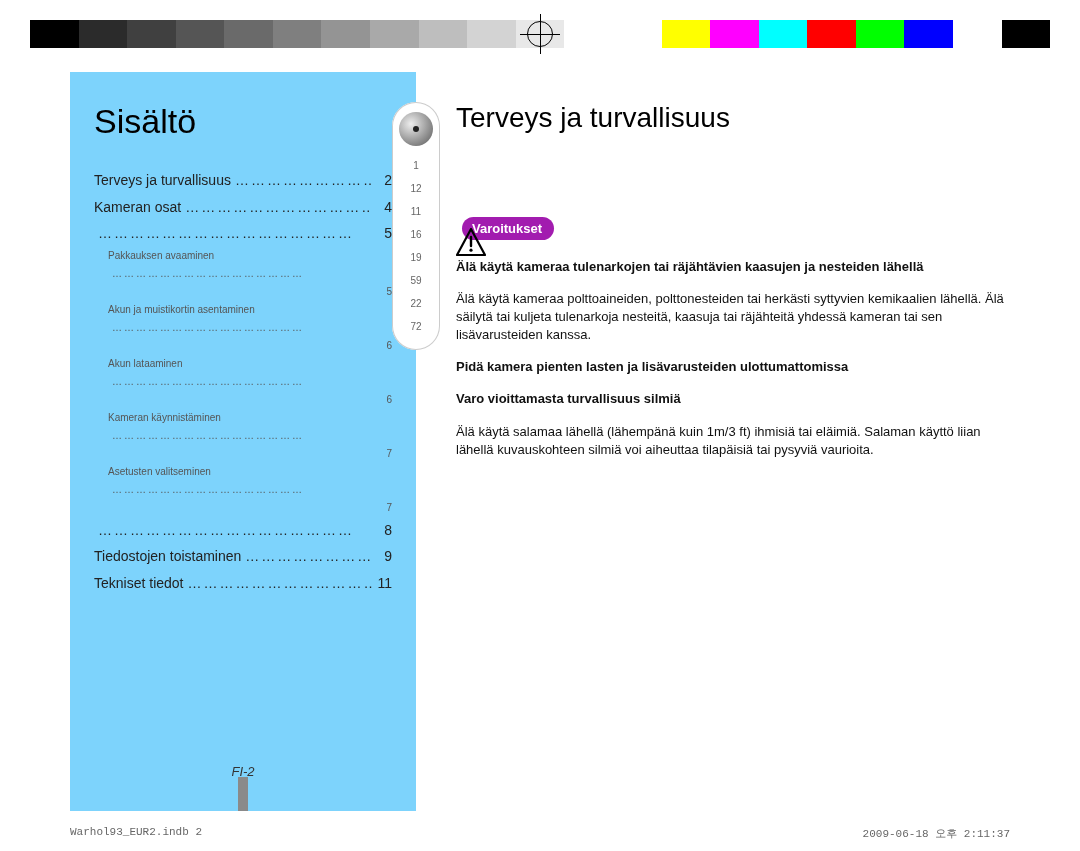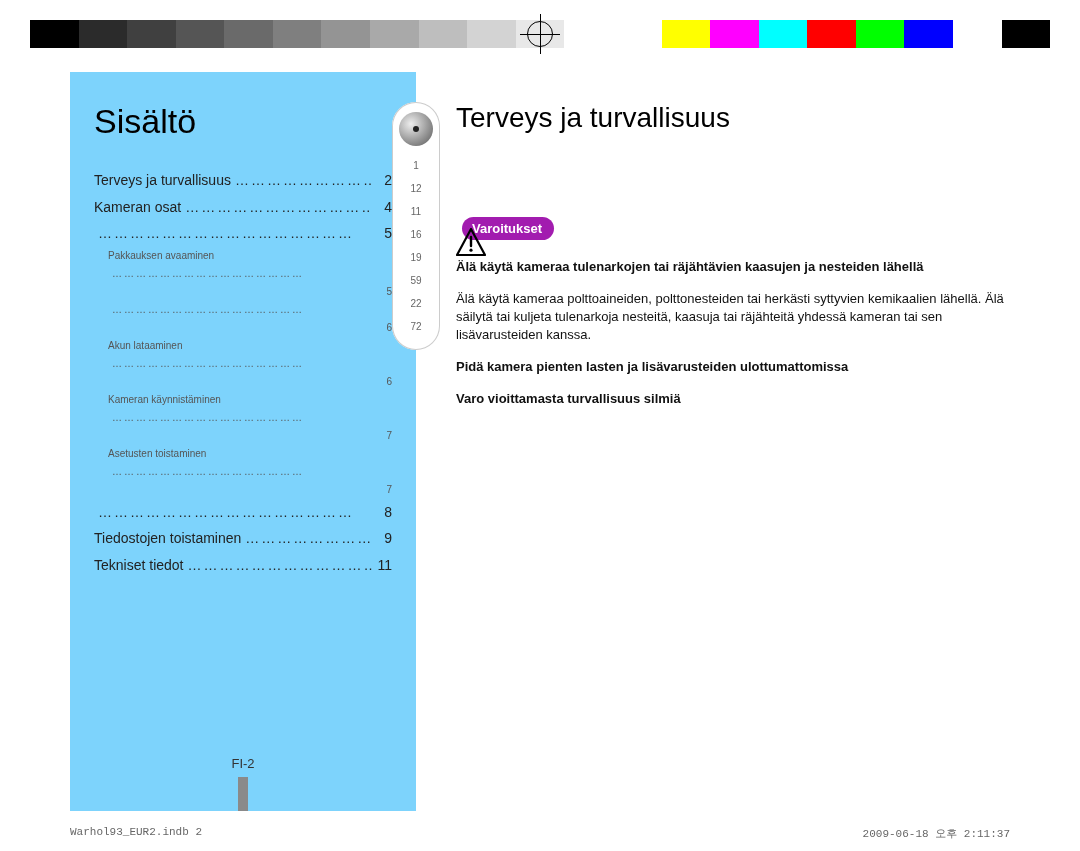--- a/index.html
+++ b/index.html
@@ -70,25 +70,26 @@
     flex: 1;
     letter-spacing: 2px;
     overflow: hidden;
     white-space: nowrap;
     padding: 0 4px;
   }
   .toc .pn { flex: 0 0 auto; text-align: right; min-width: 20px; }
   .toc .sub { font-size: 10px; color: #555; padding-left: 14px; line-height: 1.8; flex-direction: column; }
   .page-num-label {
     position: absolute;
-    bottom: 40px;
+    bottom: 32px;
     left: 50%;
     transform: translateX(-50%);
     font-size: 13px;
     color: #333;
+    font-style: italic;
   }
   .page-num-mark {
     position: absolute;
     bottom: 0;
     left: 50%;
     transform: translateX(-50%);
     width: 10px;
     height: 34px;
     background: #8a8a8a;
   }
@@ -217,35 +218,36 @@
         <div class="row">
           <span class="dots">…………………………………………</span>
           <span class="pn">5</span>
         </div>
         <div class="row sub">
           <span class="label">Pakkauksen avaaminen</span>
           <span class="dots">…………………………………………</span>
           <span class="pn">5</span>
         </div>
         <div class="row sub">
+          <span class="label">Akun ja muistikortin asentaminen</span>
           <span class="dots">…………………………………………</span>
           <span class="pn">6</span>
         </div>
         <div class="row sub">
           <span class="label">Akun lataaminen</span>
           <span class="dots">…………………………………………</span>
           <span class="pn">6</span>
         </div>
         <div class="row sub">
           <span class="label">Kameran käynnistäminen</span>
           <span class="dots">…………………………………………</span>
           <span class="pn">7</span>
         </div>
         <div class="row sub">
-          <span class="label">Asetusten toistaminen</span>
+          <span class="label">Asetusten valitseminen</span>
           <span class="dots">…………………………………………</span>
           <span class="pn">7</span>
         </div>
         <div class="row">
           <span class="dots">…………………………………………</span>
           <span class="pn">8</span>
         </div>
         <div class="row">
           <span class="label">Tiedostojen toistaminen</span>
           <span class="dots">…………………………………………</span>
@@ -288,20 +290,21 @@
         </svg>
       </span>
       <span class="pill">Varoitukset</span>
     </div>
 
     <div class="body-text" id="body-text">
         <p class="bold">Älä käytä kameraa tulenarkojen tai räjähtävien kaasujen ja nesteiden lähellä</p>
         <p>Älä käytä kameraa polttoaineiden, polttonesteiden tai herkästi syttyvien kemikaalien lähellä. Älä säilytä tai kuljeta tulenarkoja nesteitä, kaasuja tai räjähteitä yhdessä kameran tai sen lisävarusteiden kanssa.</p>
         <p class="bold">Pidä kamera pienten lasten ja lisävarusteiden ulottumattomissa</p>
         <p class="bold">Varo vioittamasta turvallisuus silmiä</p>
+        <p>Älä käytä salamaa lähellä (lähempänä kuin 1m/3 ft) ihmisiä tai eläimiä. Salaman käyttö liian lähellä kuvauskohteen silmiä voi aiheuttaa tilapäisiä tai pysyviä vaurioita.</p>
       </div>
   </div>
 </div>
 
 <div class="footer">
   <span>Warhol93_EUR2.indb   2</span>
   <span>2009-06-18   오후 2:11:37</span>
 </div>
 
 </body></html>

